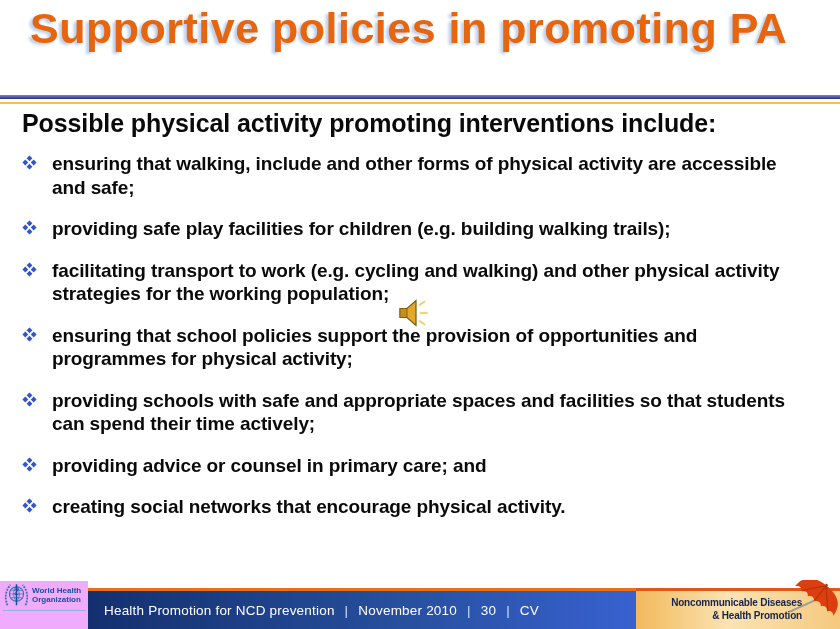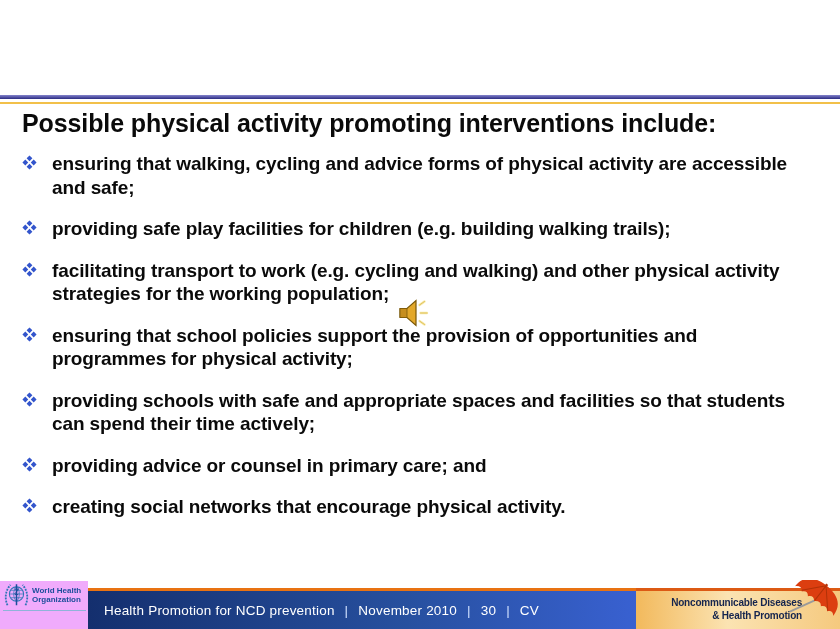--- a/index.html
+++ b/index.html
@@ -82,38 +82,39 @@
     letter-spacing:-0.2px; white-space:nowrap;
   }
   .umbrella { position:absolute; right:-8px; top:-11px; width:62px; height:52px; }
   .umbrella svg { width:62px; height:52px; display:block; }
 </style>
 </head>
 <body>
 
 <div class="slide">
 
+  <h1 class="title">Supportive policies in promoting PA</h1>
 
   <div class="divider">
     <div class="divider-dark"></div>
     <div class="divider-gap"></div>
     <div class="divider-gold"></div>
   </div>
 
   <div class="content">
     <p class="intro">Possible physical activity promoting interventions include:</p>
 
     <ul class="bullets">
       <li>
         <span class="bullet-glyph">
           <svg viewBox="0 0 14 14">
               <path fill="#3355CC" d="M7 .4 L9.7 3.1 L7 5.8 L4.3 3.1 Z M3.1 4.3 L5.8 7 L3.1 9.7 L.4 7 Z M10.9 4.3 L13.6 7 L10.9 9.7 L8.2 7 Z M7 8.2 L9.7 10.9 L7 13.6 L4.3 10.9 Z"></path>
             </svg>
         </span>
-        <span class="bullet-text">ensuring that walking, cycling and advice forms of physical activity are accessible and safe;</span>
+        <span class="bullet-text">ensuring that walking, include and other forms of physical activity are accessible and safe;</span>
       </li>
       <li>
         <span class="bullet-glyph">
           <svg viewBox="0 0 14 14">
               <path fill="#3355CC" d="M7 .4 L9.7 3.1 L7 5.8 L4.3 3.1 Z M3.1 4.3 L5.8 7 L3.1 9.7 L.4 7 Z M10.9 4.3 L13.6 7 L10.9 9.7 L8.2 7 Z M7 8.2 L9.7 10.9 L7 13.6 L4.3 10.9 Z"></path>
             </svg>
         </span>
         <span class="bullet-text">providing safe play facilities for children (e.g. building walking trails);</span>
       </li>
       <li>

